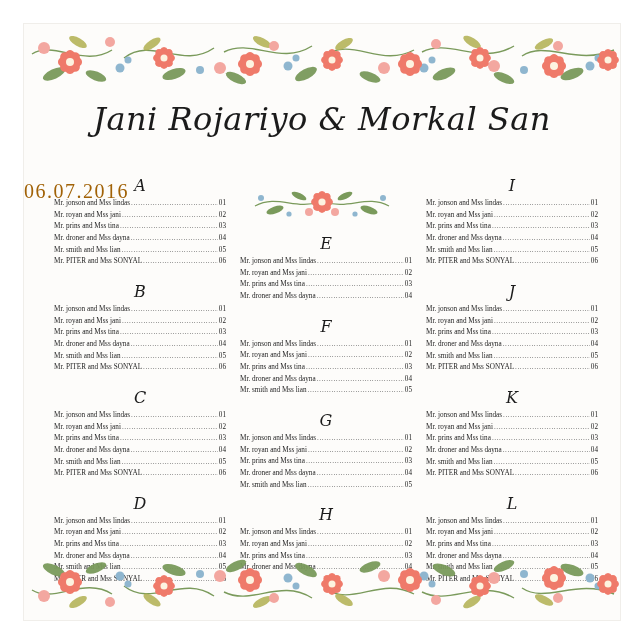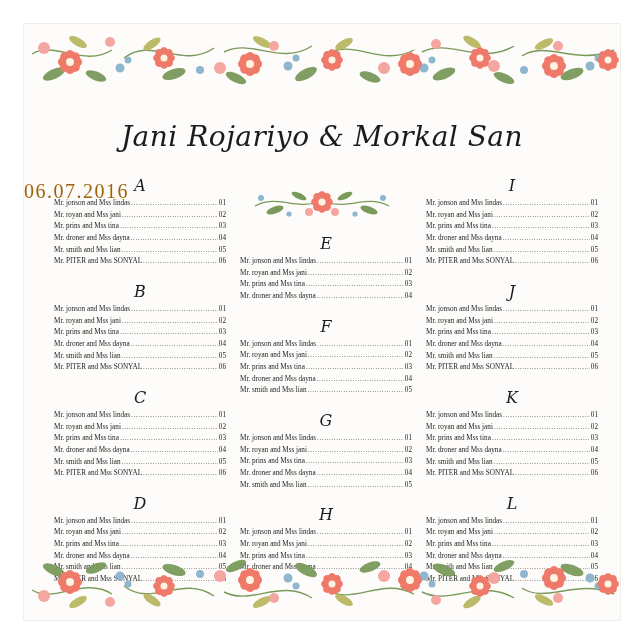--- a/index.html
+++ b/index.html
@@ -31,27 +31,27 @@
     width: 100%;
     height: 72px;
     overflow: hidden;
   }
   .floral.top { top: 0; }
   .floral.bottom { bottom: 0; transform: scaleY(-1); }
 
   
   .title {
     position: absolute;
-    top: 96px;
+    top: 76px;
     left: 0;
     width: 100%;
     text-align: center;
     font-family: "DejaVu Serif", serif;
     font-style: italic;
-    font-size: 28px;
+    font-size: 32px;
     letter-spacing: 0.5px;
     color: #1b1b1b;
     white-space: nowrap;
   }
   .date {
     position: absolute;
     top: 124px;
     left: 0;
     width: 100%;
     font-family: "Liberation Serif", serif;

